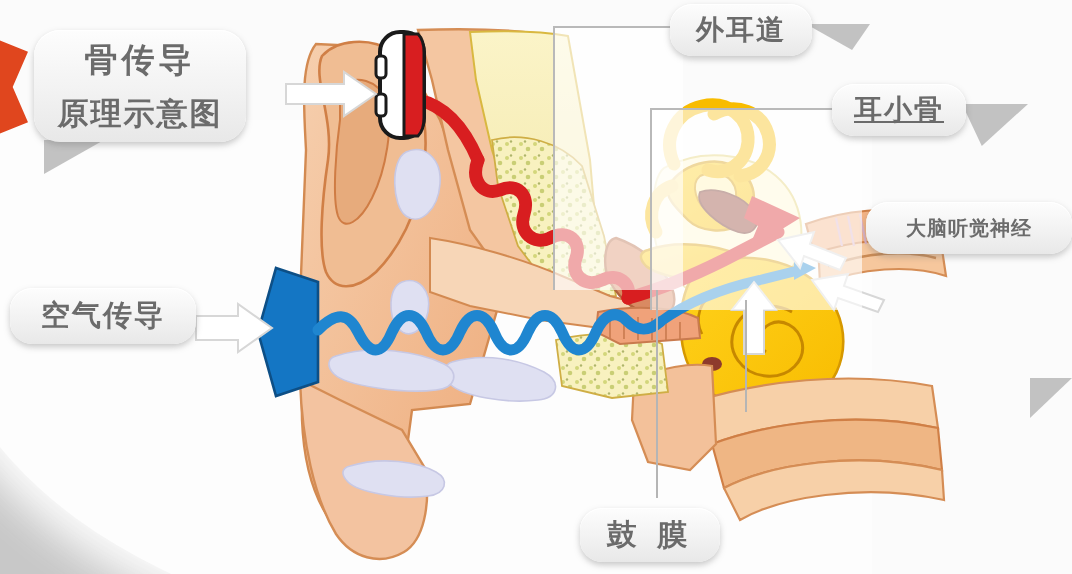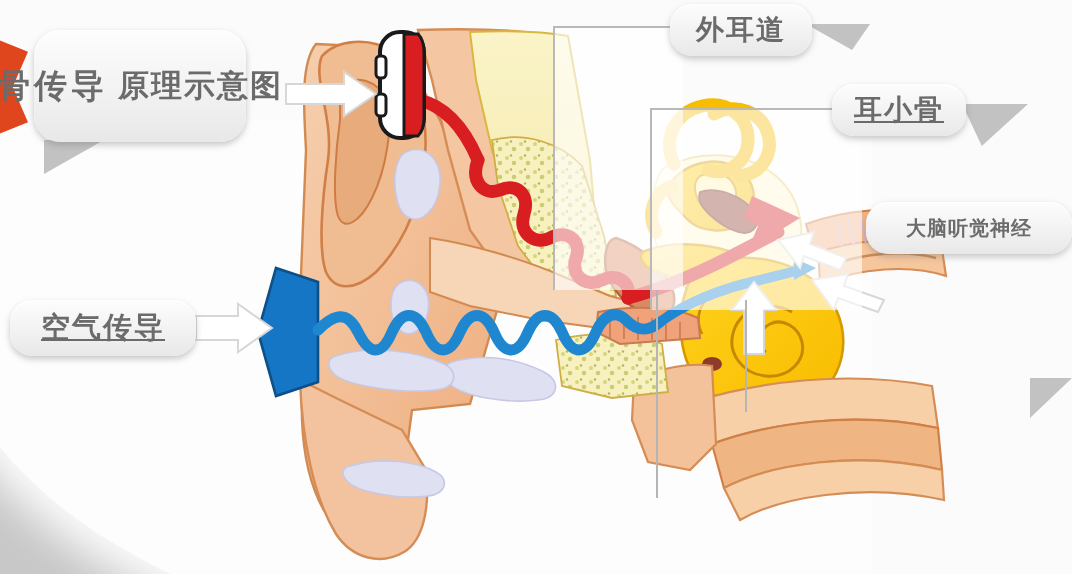--- a/index.html
+++ b/index.html
@@ -44,24 +44,24 @@
     border-radius:22px;
     box-shadow:0 3px 6px rgba(120,120,120,.40),inset 0 1px 0 #fff;
     color:#6b6b6b;
     display:flex;align-items:center;justify-content:center;
     font-weight:700;
     letter-spacing:2px;
     white-space:nowrap;
   }
   .pill-title{
     left:34px;top:30px;width:212px;height:112px;border-radius:26px;
-    flex-direction:row;gap:10px;font-size:33px;letter-spacing:4px;
+    flex-direction:column;gap:10px;font-size:33px;letter-spacing:4px;
   }
   .pill-title .l2{font-size:31px;letter-spacing:2px;}
-  .pill-air{left:10px;top:300px;width:186px;height:56px;font-size:29px;text-decoration:underline;}
+  .pill-air{left:10px;top:288px;width:186px;height:56px;font-size:29px;}
   .pill-ear-canal{left:670px;top:4px;width:142px;height:52px;font-size:28px;}
   .pill-ossicles{left:832px;top:84px;width:134px;height:52px;font-size:28px;text-decoration:underline;}
   .pill-nerve{left:866px;top:202px;width:206px;height:52px;font-size:20px;letter-spacing:1px;}
   .pill-cochlea{left:938px;top:338px;width:118px;height:54px;font-size:30px;letter-spacing:6px;}
   .pill-inner-canal{left:688px;top:418px;width:124px;height:52px;font-size:28px;}
   .pill-eardrum{left:580px;top:508px;width:140px;height:54px;font-size:30px;letter-spacing:6px;}
 
   
   .tail{position:absolute;background:#c2c2c2;}
   .tail.t-title{left:44px;top:140px;width:60px;height:34px;clip-path:polygon(0 0,100% 0,0 100%);}
@@ -227,14 +227,15 @@
 
   <div class="pill pill-title">
     <span class="l1">骨传导</span>
     <span class="l2">原理示意图</span>
   </div>
 
   <div class="pill pill-air">空气传导</div>
   <div class="pill pill-ear-canal">外耳道</div>
   <div class="pill pill-ossicles">耳小骨</div>
   <div class="pill pill-nerve">大脑听觉神经</div>
+  <div class="pill pill-eardrum">鼓 膜</div>
 
 </div>
 
 </body></html>

